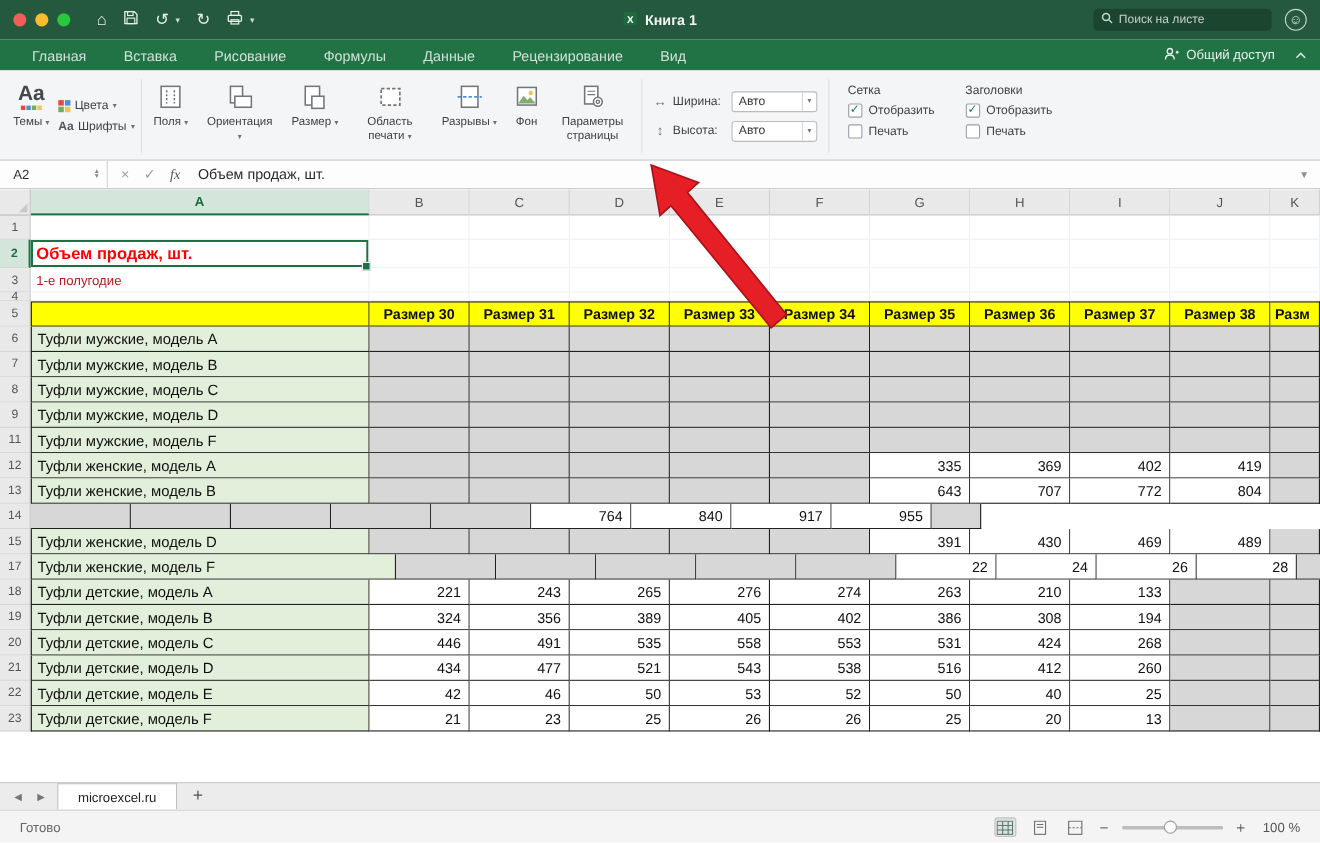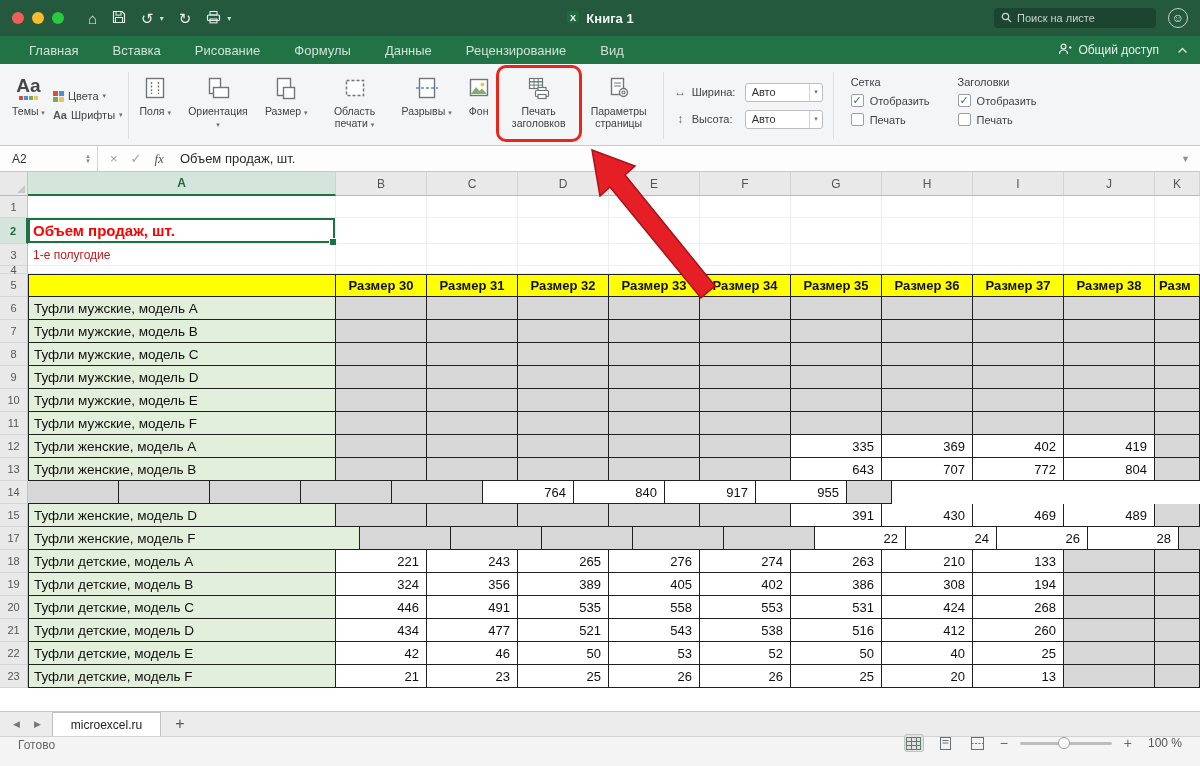--- a/index.html
+++ b/index.html
@@ -88,21 +88,21 @@
 .title-a{color:#fe0000;font-weight:bold;font-size:15px;padding-left:5px}
 .sub-a{color:#b91c1c;font-size:12px;padding-left:5px}
 .sel{position:relative;box-shadow:inset 0 0 0 2px #1e7145;overflow:visible}
 .sel::after{content:"";position:absolute;right:-2px;bottom:-3px;width:6px;height:6px;background:#1e7145;border:1px solid #fff;z-index:6}
 
 
 .sheetbar{height:25px;background:#ececec;border-top:1px solid #c9c9c9;display:flex;align-items:flex-end;flex:none;padding-left:6px}
 .nav{font-size:9px;color:#777;padding:0 7px;align-self:center}
 .sheettab{height:24px;background:#fff;border:1px solid #c0c0c0;border-bottom:none;display:flex;align-items:center;padding:0 18px;font-size:12px;color:#222;margin-left:4px}
 .addsheet{font-size:16px;color:#555;padding:0 14px;align-self:center;line-height:16px}
-.statusbar{height:30px;background:#f4f4f4;border-top:1px solid #d2d2d2;display:flex;align-items:flex-end;flex:none;padding:15px 18px;font-size:12px;color:#666}
+.statusbar{height:30px;background:#f4f4f4;border-top:1px solid #d2d2d2;display:flex;align-items:center;flex:none;padding:15px 18px;font-size:12px;color:#666}
 .sb-right{margin-left:auto;display:flex;align-items:center;gap:12px}
 .vbtn{width:20px;height:18px;display:flex;align-items:center;justify-content:center;border-radius:3px}
 .vbtn.active{background:#e1e1e1;border:1px solid #c2c2c2}
 .zoom-glyph{font-size:14px;color:#666}
 .slider{width:92px;height:3px;background:#bdbdbd;border-radius:2px;position:relative}
 .knob{position:absolute;left:42%;top:-5px;width:12px;height:12px;background:#fcfcfc;border:1px solid #9e9e9e;border-radius:50%}
 .zoom-label{color:#555;min-width:38px;text-align:right}
 
 
 .ring{position:absolute;border:3px solid #e9251d;border-radius:10px;pointer-events:none;z-index:40}
@@ -279,36 +279,20 @@
             <svg width="26" height="26" viewBox="0 0 26 26">
               <rect x="4.5" y="4.5" width="17" height="16" fill="#fff" stroke="#70757a" stroke-width="1.4"></rect>
               <circle cx="16.5" cy="9.5" r="2" fill="#f2c34e"></circle>
               <path d="M5 19 L10 12 L13.5 16 L16 13.5 L21 19 Z" fill="#7fae6f"></path>
             </svg>
           </div>
           <div class="rlabel">Фон</div>
         </div>
         <div class="rbtn">
           <div class="ricon">
-            <svg width="26" height="26" viewBox="0 0 26 26">
-              <rect x="3.5" y="3.5" width="13" height="10" fill="#fff" stroke="#70757a" stroke-width="1.2"></rect>
-              <line x1="3.5" y1="6.8" x2="16.5" y2="6.8" stroke="#2e7d4f" stroke-width="1.2"></line>
-              <line x1="3.5" y1="10.1" x2="16.5" y2="10.1" stroke="#70757a" stroke-width="1"></line>
-              <line x1="8" y1="3.5" x2="8" y2="13.5" stroke="#70757a" stroke-width="1"></line>
-              <line x1="12.2" y1="3.5" x2="12.2" y2="13.5" stroke="#70757a" stroke-width="1"></line>
-              <rect x="12" y="12.5" width="8" height="3" fill="#fff" stroke="#70757a" stroke-width="1.2"></rect>
-              <rect x="9.5" y="15.5" width="13" height="6" rx="1" fill="#fff" stroke="#70757a" stroke-width="1.2"></rect>
-              <rect x="12" y="19.5" width="8" height="4" fill="#fff" stroke="#70757a" stroke-width="1.2"></rect>
-            </svg>
-          </div>
-          <div class="rlabel">Печать заголовков</div>
-          <div class="ring btn-ring"></div>
-        </div>
-        <div class="rbtn">
-          <div class="ricon">
             <svg width="26" height="26" viewBox="0 0 26 26" fill="none" stroke="#70757a">
               <rect x="5.5" y="3.5" width="12" height="16" fill="#fff" stroke-width="1.4"></rect>
               <line x1="8" y1="8" x2="15" y2="8" stroke-width="1"></line>
               <line x1="8" y1="11" x2="15" y2="11" stroke-width="1"></line>
               <circle cx="17.5" cy="17.5" r="4" fill="#fff" stroke-width="1.4"></circle>
               <circle cx="17.5" cy="17.5" r="1.5" stroke-width="1.2"></circle>
             </svg>
           </div>
           <div class="rlabel">Параметры страницы</div>
         </div>
@@ -500,34 +484,20 @@
           <div class="cell empty" style="width:91px"></div>
           <div class="cell empty" style="width:91px"></div>
           <div class="cell empty" style="width:91px"></div>
           <div class="cell empty" style="width:91px"></div>
           <div class="cell empty" style="width:91px"></div>
           <div class="cell empty" style="width:45px"></div>
         </div>
         <div class="grow" style="height: 23px;">
           <div class="rn">9</div>
           <div class="cell a alabel" style="width:308px">Туфли мужские, модель D</div>
-          <div class="cell empty" style="width:91px"></div>
-          <div class="cell empty" style="width:91px"></div>
-          <div class="cell empty" style="width:91px"></div>
-          <div class="cell empty" style="width:91px"></div>
-          <div class="cell empty" style="width:91px"></div>
-          <div class="cell empty" style="width:91px"></div>
-          <div class="cell empty" style="width:91px"></div>
-          <div class="cell empty" style="width:91px"></div>
-          <div class="cell empty" style="width:91px"></div>
-          <div class="cell empty" style="width:45px"></div>
-        </div>
-        <div class="grow" style="height: 23px;">
-          <div class="rn">10</div>
-          <div class="cell a alabel" style="width:308px">Туфли мужские, модель E</div>
           <div class="cell empty" style="width:91px"></div>
           <div class="cell empty" style="width:91px"></div>
           <div class="cell empty" style="width:91px"></div>
           <div class="cell empty" style="width:91px"></div>
           <div class="cell empty" style="width:91px"></div>
           <div class="cell empty" style="width:91px"></div>
           <div class="cell empty" style="width:91px"></div>
           <div class="cell empty" style="width:91px"></div>
           <div class="cell empty" style="width:91px"></div>
           <div class="cell empty" style="width:45px"></div>

